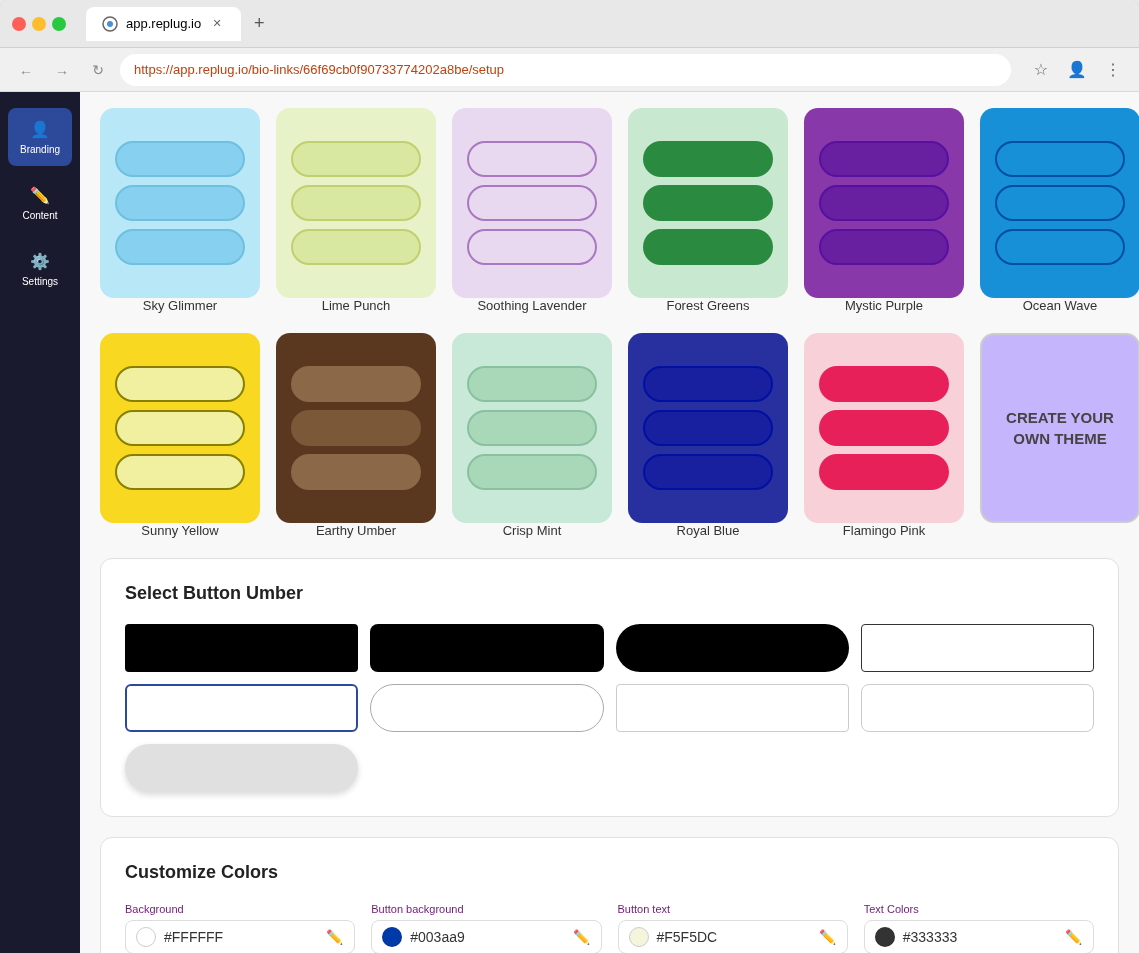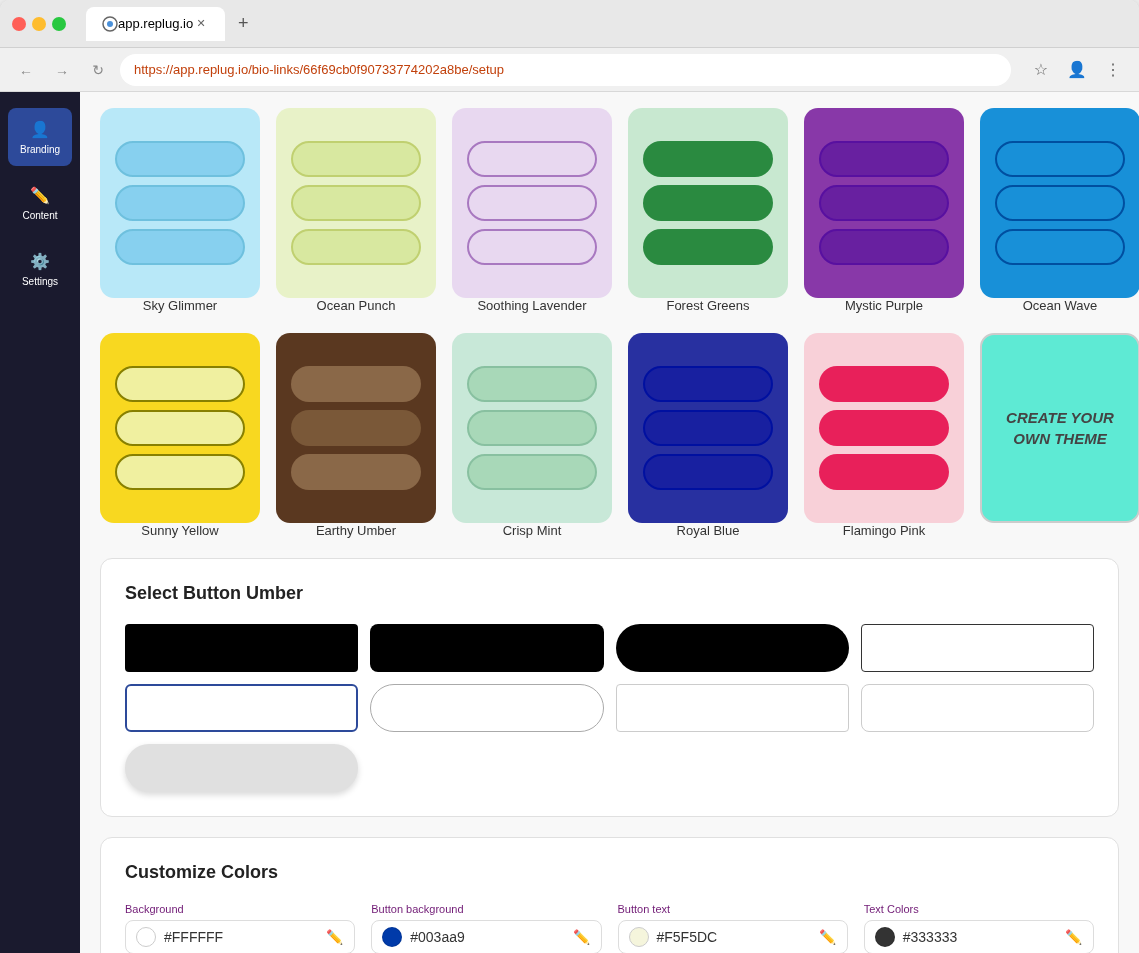--- a/index.html
+++ b/index.html
@@ -31,21 +31,21 @@
     .tl-yellow { background: #febc2e; }
     .tl-green { background: #28c840; }
     .tab-bar {
       display: flex; align-items: center; margin-left: 12px; gap: 4px;
     }
     .tab {
       background: white;
       border-radius: 8px 8px 0 0;
       padding: 6px 16px;
       font-size: 13px;
-      display: flex; align-items: center; 
+      display: flex; align-items: center; gap: 8px;
       height: 34px;
     }
     .tab-icon { width: 16px; height: 16px; }
     .tab-close {
       width: 16px; height: 16px; border-radius: 50%;
       display: flex; align-items: center; justify-content: center;
       font-size: 11px; color: #666;
       cursor: pointer;
     }
     .tab-new {
@@ -274,21 +274,21 @@
           </div>
           <div class="theme-label">Sky Glimmer</div>
         </div>
 
         <div class="theme-card">
           <div class="theme-preview" style="background:#e8f2c8;">
             <div class="theme-btn" style="background:#d8e8a0; border:2px solid #c0d070;"></div>
             <div class="theme-btn" style="background:#d8e8a0; border:2px solid #c0d070;"></div>
             <div class="theme-btn" style="background:#d8e8a0; border:2px solid #c0d070;"></div>
           </div>
-          <div class="theme-label">Ocean Punch</div>
+          <div class="theme-label">Lime Punch</div>
         </div>
 
         <div class="theme-card">
           <div class="theme-preview" style="background:#e8d8f0;">
             <div class="theme-btn" style="background:transparent; border:2px solid #a878c0;"></div>
             <div class="theme-btn" style="background:transparent; border:2px solid #a878c0;"></div>
             <div class="theme-btn" style="background:transparent; border:2px solid #a878c0;"></div>
           </div>
           <div class="theme-label">Soothing Lavender</div>
         </div>
@@ -362,21 +362,21 @@
         <div class="theme-card">
           <div class="theme-preview" style="background:#f8d0d8;">
             <div class="theme-btn" style="background:#e8205a; border:none;"></div>
             <div class="theme-btn" style="background:#e8205a; border:none;"></div>
             <div class="theme-btn" style="background:#e8205a; border:none;"></div>
           </div>
           <div class="theme-label">Flamingo Pink</div>
         </div>
 
         <div class="theme-card create-own-card">
-          <div class="theme-preview" style="background:#5eead4; border:2px solid #ccc;font-style:italic;">
+          <div class="theme-preview" style="background:#c4b5fd; border:2px solid #ccc;">
             <div class="create-own-text">CREATE YOUR OWN THEME</div>
           </div>
           <div class="theme-label"></div>
         </div>
       </div>
 
       <div class="section-box">
         <div class="section-title">Select Button Umber</div>
         <div class="button-styles-grid">
 

